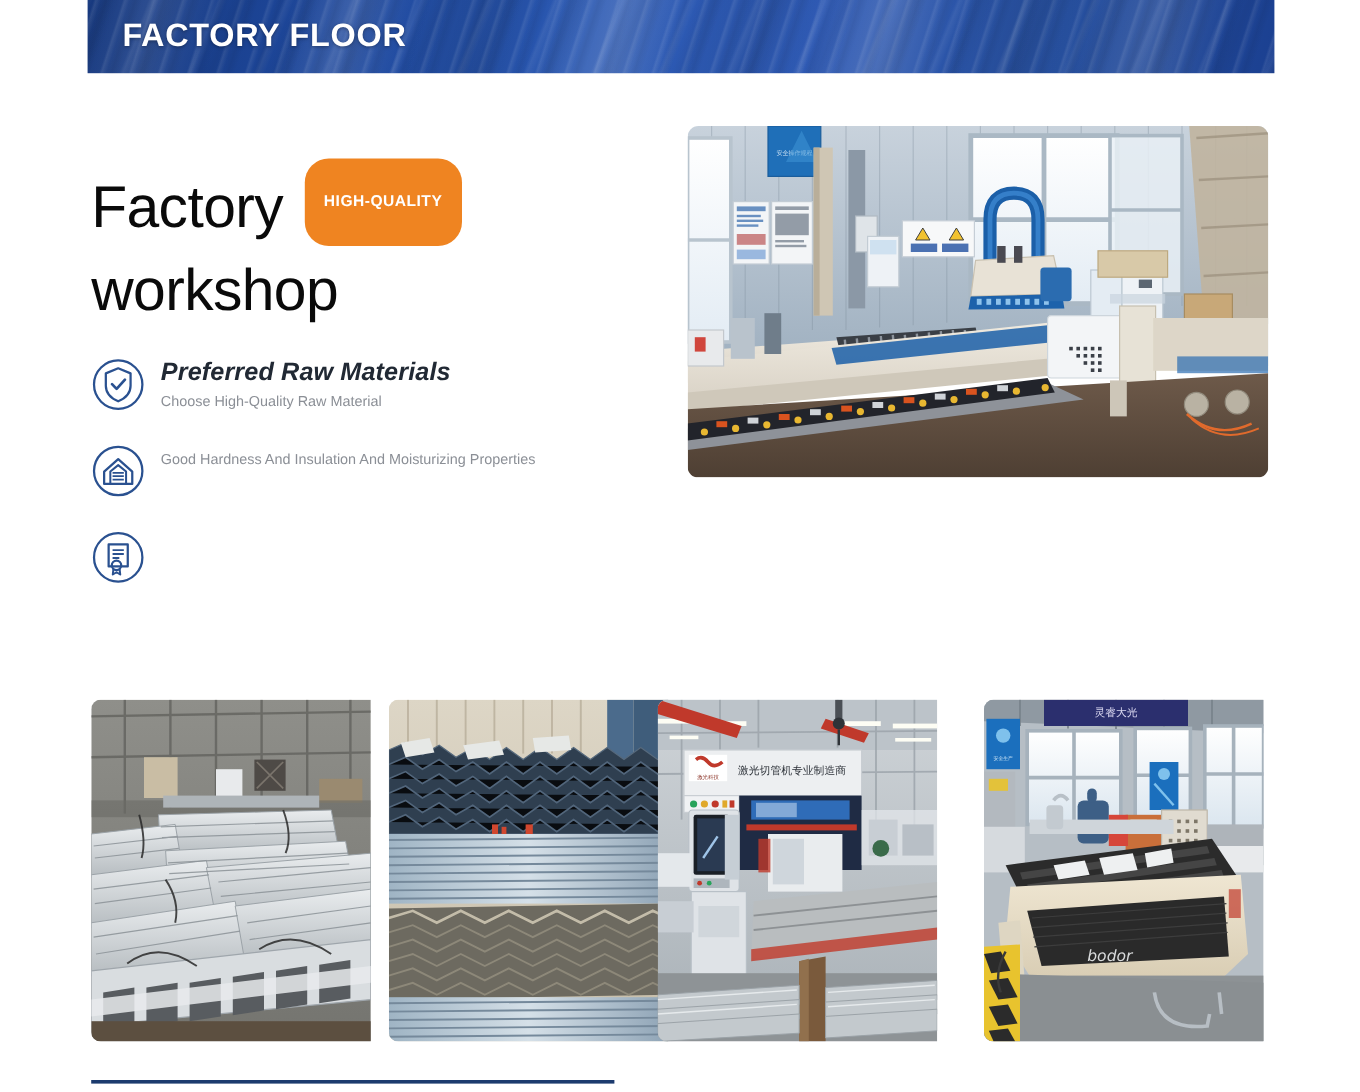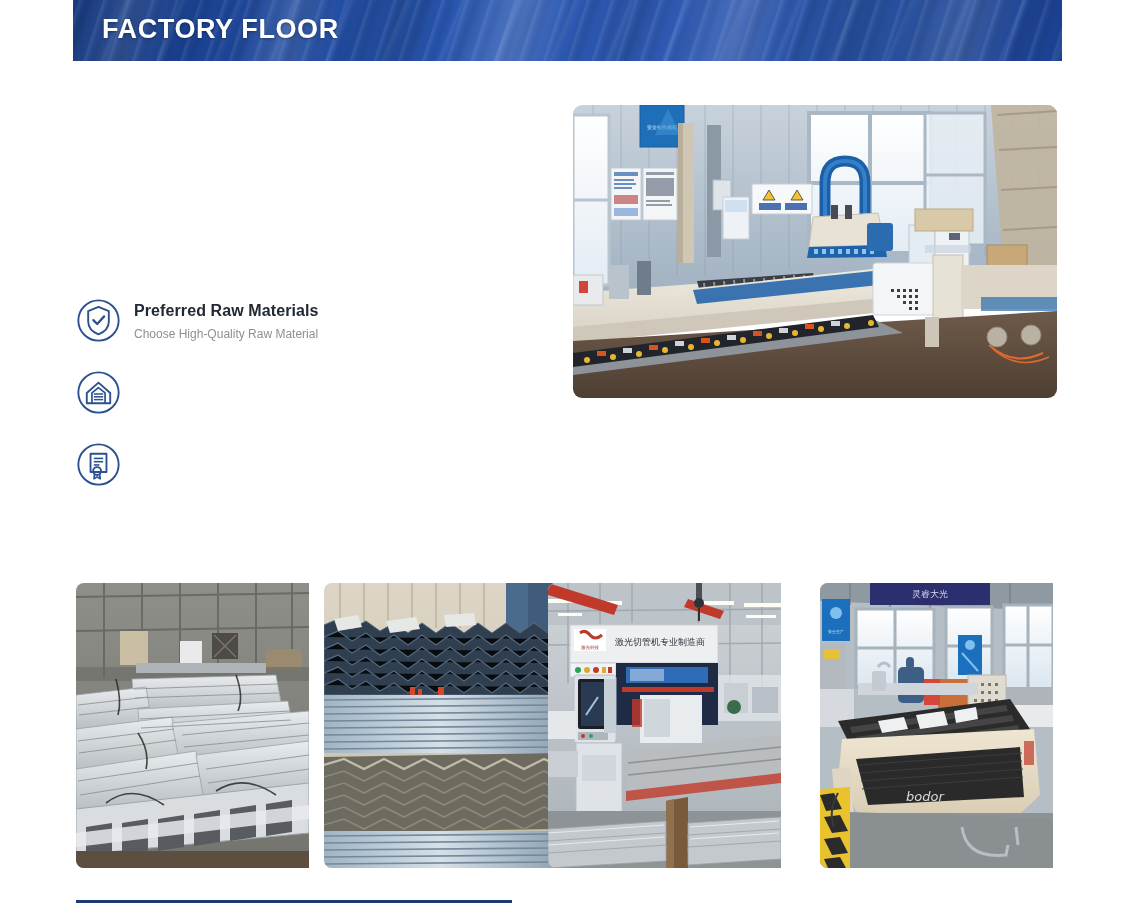--- a/index.html
+++ b/index.html
@@ -66,22 +66,22 @@
   }
 
   .features{position:absolute;left:76px;top:298px;width:520px;}
   .feature{position:relative;min-height:54px;margin-bottom:18px;}
   .feature:last-child{margin-bottom:0;}
   .f-icon{
     position:absolute;left:0;top:0;width:45px;height:45px;
   }
   .f-text{margin-left:58px;padding-top:1px;}
   .f-title{
-    font-size:16px;font-weight:bold;color:#212934;letter-spacing:.1px;
-    line-height:23px;white-space:nowrap;
+    font-size:21px;font-weight:bold;color:#212934;letter-spacing:.1px;
+    line-height:23px;white-space:nowrap;font-style:italic;
   }
   .f-sub{
     font-size:12px;color:#8b8f96;line-height:22px;margin-top:1px;
     white-space:nowrap;
   }
 
   
   .hero{
     position:absolute;left:573px;top:105px;width:484px;height:293px;
     border-radius:9px;overflow:hidden;
@@ -109,20 +109,28 @@
 <body>
 
 <div class="page">
 
   <div class="banner">
     <div class="streaks"></div>
     <div class="streaks2"></div>
     <div class="banner-title">FACTORY FLOOR</div>
   </div>
 
+  <div class="left-col">
+    <div class="heading-wrap">
+      <div class="heading-line">
+        <span>Factory</span><span class="badge">HIGH-QUALITY</span>
+      </div>
+      <div class="heading-line">workshop</div>
+    </div>
+  </div>
 
   <div class="features">
 
     <div class="feature">
       <div class="f-icon">
         <svg viewBox="0 0 48 48" width="45" height="45">
           <circle cx="24" cy="24" r="21.5" fill="none" stroke="#2a5190" stroke-width="2"></circle>
           <path d="M24 9.5 L35 14 V25 C35 32 29.5 36.5 24 38.8 C18.5 36.5 13 32 13 25 V14 Z" fill="none" stroke="#2a5190" stroke-width="2" stroke-linejoin="round"></path>
           <path d="M18.5 23.6 L22.6 27.8 L30 19.6" fill="none" stroke="#2a5190" stroke-width="2.4" stroke-linecap="round" stroke-linejoin="round"></path>
         </svg>
@@ -138,20 +146,21 @@
         <svg viewBox="0 0 48 48" width="45" height="45">
           <circle cx="24" cy="24" r="21.5" fill="none" stroke="#2a5190" stroke-width="2"></circle>
           <path d="M11.5 24.5 L24 13.5 L36.5 24.5 V35.5 H11.5 Z" fill="none" stroke="#2a5190" stroke-width="2" stroke-linejoin="round"></path>
           <path d="M17 35.5 V24.5 L24 18.8 L31 24.5 V35.5" fill="none" stroke="#2a5190" stroke-width="1.8" stroke-linejoin="round"></path>
           <line x1="19" y1="25.6" x2="29" y2="25.6" stroke="#2a5190" stroke-width="1.6"></line>
           <line x1="19" y1="28.6" x2="29" y2="28.6" stroke="#2a5190" stroke-width="1.6"></line>
           <line x1="19" y1="31.6" x2="29" y2="31.6" stroke="#2a5190" stroke-width="1.6"></line>
         </svg>
       </div>
       <div class="f-text">
+        <div class="f-sub">Good Hardness And Insulation And Moisturizing Properties</div>
       </div>
     </div>
 
     <div class="feature">
       <div class="f-icon">
         <svg viewBox="0 0 48 48" width="45" height="45">
           <circle cx="24" cy="24" r="21.5" fill="none" stroke="#2a5190" stroke-width="2"></circle>
           <path d="M15.5 12.5 H32.5 V32 H15.5 Z" fill="none" stroke="#2a5190" stroke-width="2" stroke-linejoin="round"></path>
           <line x1="19" y1="17.5" x2="29" y2="17.5" stroke="#2a5190" stroke-width="1.7"></line>
           <line x1="19" y1="21" x2="29" y2="21" stroke="#2a5190" stroke-width="1.7"></line>

